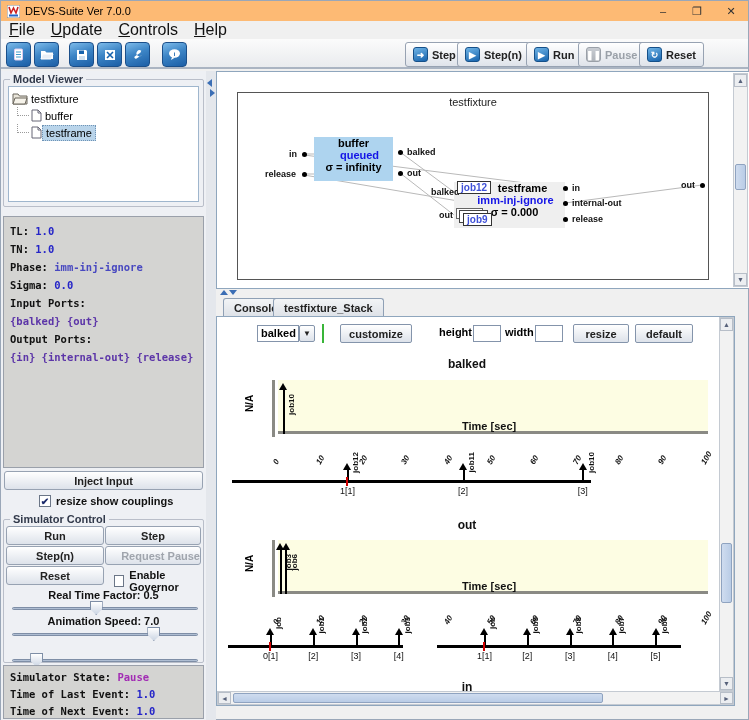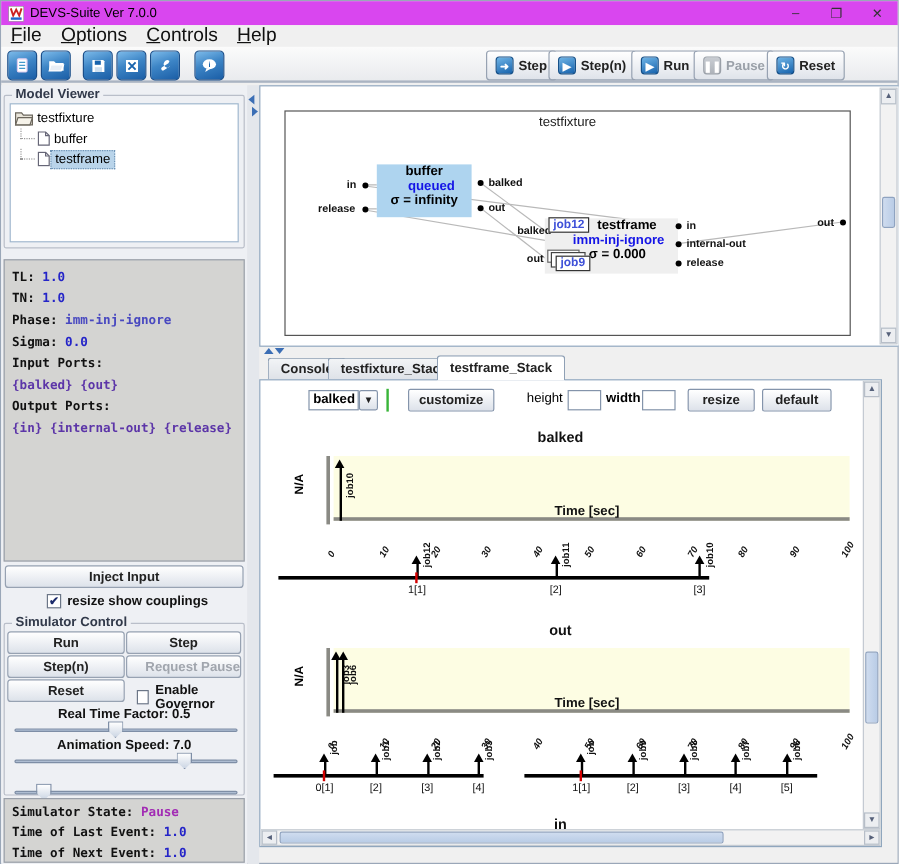--- a/index.html
+++ b/index.html
@@ -3,21 +3,21 @@
 <meta charset="utf-8">
 <style>
   * { margin:0; padding:0; box-sizing:border-box; }
   html,body { width:749px; height:720px; overflow:hidden;
     font-family:"Liberation Sans", sans-serif; background:#f0f0f0; }
   .abs { position:absolute; }
   #win { position:relative; width:749px; height:720px; background:#f0f0f0;
          border:1px solid #9aa7b8; }
 
   
-  #titlebar { position:absolute; left:0; top:0; width:100%; height:20px; background:#d946ef;
+  #titlebar { position:absolute; left:0; top:0; width:100%; height:20px; background:#fdba74;
     display:flex; align-items:center; font-size:11px; color:#000; }
   #app-icon { width:13px; height:13px; margin:0 5px 0 6px; }
   .wctl { width:34px; height:20px; display:flex; align-items:center; justify-content:center;
     font-size:11px; color:#333; }
   #win-controls { position:absolute; right:0; top:0; display:flex; }
 
   
   #menubar { position:absolute; left:0; top:20px; width:100%; height:18px; background:#f0f0f0;
     display:flex; align-items:center; font-size:16px; }
   .menu-item { padding:2px 8px; color:#111; }
@@ -152,21 +152,21 @@
     <span>DEVS-Suite Ver 7.0.0</span>
     <div id="win-controls">
       <div class="wctl">–</div>
       <div class="wctl">❐</div>
       <div class="wctl">✕</div>
     </div>
   </div>
 
   <div id="menubar">
     <span class="menu-item">File</span>
-    <span class="menu-item">Options</span>
+    <span class="menu-item">Update</span>
     <span class="menu-item">Controls</span>
     <span class="menu-item">Help</span>
   </div>
 
   <div id="toolbar">
     <div class="tool-icon-btn" style="left:5px">
       <svg width="13" height="13" viewBox="0 0 13 13">
           <rect x="2.5" y="1" width="8" height="11" fill="#fff" stroke="#dce" rx="1"></rect>
           <line x1="4" y1="4" x2="9" y2="4" stroke="#49c"></line>
           <line x1="4" y1="6.5" x2="9" y2="6.5" stroke="#49c"></line>
@@ -380,36 +380,33 @@
     <span class="tri" style="position:absolute;left:13px;top:1px;border-left:4px solid transparent;border-right:4px solid transparent;border-top:5px solid #3b6eb5;"></span>
   </div>
 
   <div id="tab-bar">
     <div class="tab" style="left:7px;">
         <span>Console</span>
       </div>
     <div class="tab" style="left:57px;">
         <span>testfixture_Stack</span>
       </div>
-    <div class="tab sel" style="left:148px;">
-        <span>testframe_Stack</span>
-      </div>
   </div>
 
   <div id="stack-panel">
 
     <div class="ctl-input" style="left:40px; top:8px; width:42px; font-size:11px; font-weight:bold; padding:1px 3px;">balked</div>
     <div class="ctl-btn" style="left:82px; top:8px; width:16px; height:17px;">
         <span style="font-size:8px">▼</span>
       </div>
     <div class="abs" style="left:105px; top:7px; width:2px; height:19px; background:#39b539;"></div>
     <div class="ctl-btn" style="left:123px; top:7px; width:72px; height:19px;">
         <span>customize</span>
       </div>
-    <div class="abs" style="left:222px; top:9px; font-size:11px; font-weight:normal;text-align:center;">height</div>
+    <div class="abs" style="left:222px; top:9px; font-size:11px; font-weight:bold;text-align:center;">height</div>
     <input class="ctl-input" style="left: 256px; top: 8px; width: 28px;" value="">
     <div class="abs" style="left:288px; top:9px; font-size:11px; font-weight:bold;">width</div>
     <input class="ctl-input" style="left: 318px; top: 8px; width: 28px;" value="">
     <div class="ctl-btn" style="left:356px; top:7px; width:56px; height:19px;">
         <span>resize</span>
       </div>
     <div class="ctl-btn" style="left:418px; top:7px; width:58px; height:19px;">
         <span>default</span>
       </div>
 

